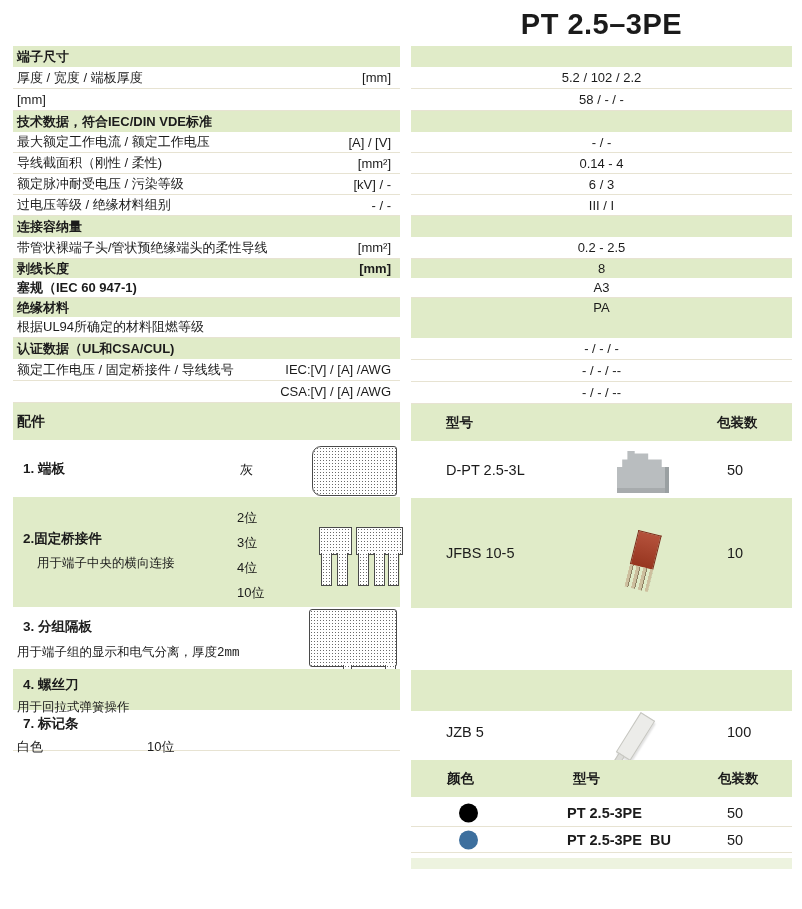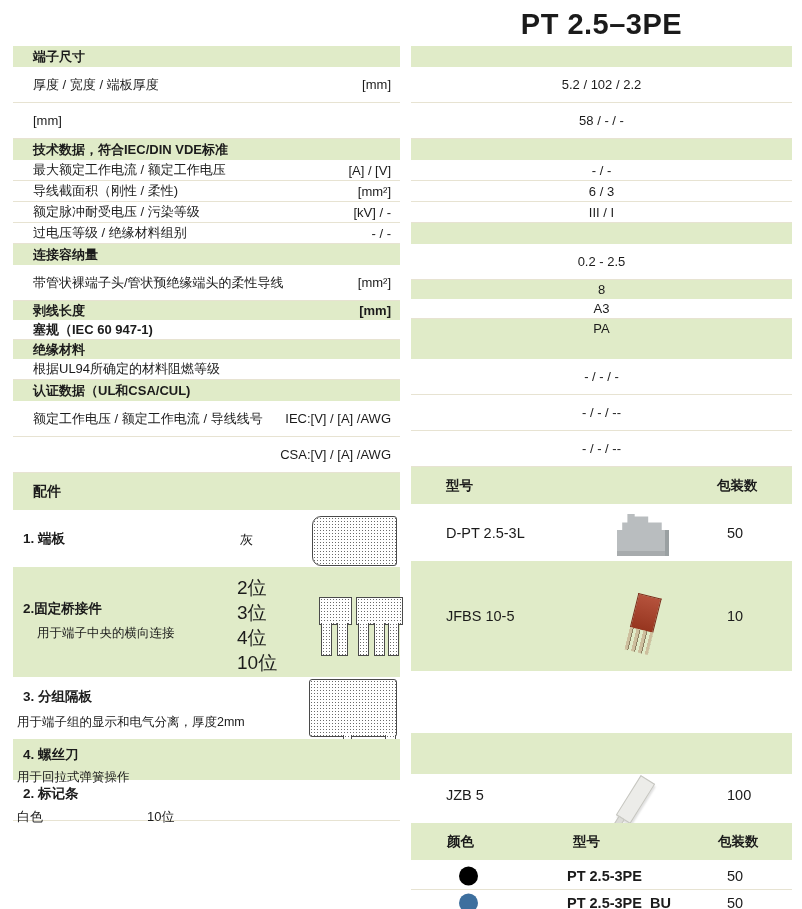--- a/index.html
+++ b/index.html
@@ -14,35 +14,35 @@
     overflow:hidden;
   }
   .title{
     position:absolute;top:8px;left:411px;width:381px;margin:0;
     text-align:center;font-size:29px;font-weight:bold;letter-spacing:.5px;
   }
   .col{position:absolute;top:46px;}
   .col-left{left:13px;width:387px;}
   .col-right{left:411px;width:381px;}
   .r{box-sizing:border-box;display:flex;align-items:center;font-size:13px;}
-  .rl{justify-content:space-between;padding:0 9px 0 20px;}
+  .rl{justify-content:space-between;padding:0 9px 0 4px;}
   .rr{justify-content:center;}
   .sec{background:var(--green);font-weight:bold;}
   .g{background:var(--green);}
   .b{font-weight:bold;}
   .w{border-bottom:1px solid var(--sep);}
-  .h19{height:19px}.h20{height:20px}.h21{height:21px}.h22{height:36px}
+  .h19{height:19px}.h20{height:20px}.h21{height:21px}.h22{height:22px}
   .h37{height:37px}.h57{height:57px}.h110{height:110px}.h70{height:62px}
   .h48{height:41px}.h27{height:27px}.h26{height:26px}.h8{height:8px}.h11{height:11px}
   .unit{white-space:pre;}
   .acc{box-sizing:border-box;position:relative;}
   .acc-title{position:absolute;left:10px;font-weight:bold;font-size:13.5px;}
   .acc-desc{position:absolute;left:4px;font-size:12.5px;}
   .acc-mid{position:absolute;font-size:13px;}
-  .sizes{position:absolute;left:224px;top:8px;font-size:19px;line-height:25px;}
+  .sizes{position:absolute;left:224px;top:8px;font-size:13px;line-height:25px;}
   .sizes span{display:block;}
   
   .draw{
     position:absolute;border:1px solid #4a4a4a;background-color:#fff;
     background-image:radial-gradient(#6a6a6a 0.55px,rgba(0,0,0,0) 0.65px);
     background-size:3px 3px;
   }
   .draw-endplate{left:299px;top:6px;width:83px;height:48px;border-radius:9px 3px 3px 9px;}
   .bridge{position:absolute;top:30px;}
   .bridge .bar{position:relative;height:26px;border:1px solid #4a4a4a;background-image:radial-gradient(#6a6a6a 0.55px,rgba(0,0,0,0) 0.65px);background-size:3px 3px;background-color:#fff;}
@@ -133,21 +133,21 @@
   <div class="r rl h19 g b">
       <span class="lbl">绝缘材料</span>
     </div>
   <div class="r rl h21 w">
       <span class="lbl">根据UL94所确定的材料阻燃等级</span>
     </div>
   <div class="r rl h21 sec">
       <span>认证数据（UL和CSA/CUL)</span>
     </div>
   <div class="r rl h22 w">
-      <span class="lbl">额定工作电压 / 额定工作电流 / 导线线号</span>
+      <span class="lbl">额定工作电压 / 固定桥接件 / 导线线号</span>
       <span class="unit">IEC:[V] / [A] /AWG</span>
     </div>
   <div class="r rl h22 w">
       <span class="lbl"></span>
       <span class="unit">CSA:[V] / [A] /AWG</span>
     </div>
 
   <div class="r rl h37 sec" style="font-size:14px;">
       <span>配件</span>
     </div>
@@ -175,51 +175,54 @@
     <div class="bridge bridge-b">
       <div class="bar"></div>
       <div class="leg l1"></div>
       <div class="leg l2"></div>
       <div class="leg l3"></div>
     </div>
   </div>
 
   <div class="acc h70">
     <span class="acc-title" style="top:11px;">3. 分组隔板</span>
-    <span class="acc-desc" style="top:37px;">用于端子组的显示和电气分离，厚度2mm</span>
+    <span class="acc-desc" style="top:37px;font-family:Liberation Mono, monospace;">用于端子组的显示和电气分离，厚度2mm</span>
     <div class="draw draw-partition"></div>
     <div class="foot foot-a"></div>
     <div class="foot foot-b"></div>
   </div>
 
   <div class="acc h48 g">
     <span class="acc-title" style="top:7px;">4. 螺丝刀</span>
     <span class="acc-desc" style="top:30px;font-family:Liberation Mono, monospace;">用于回拉式弹簧操作</span>
   </div>
 
   <div class="acc h48 w">
-    <span class="acc-title" style="top:5px;">2. 标记条</span>
+    <span class="acc-title" style="top:5px;">7. 标记条</span>
     <span class="acc-mid" style="left:4px;top:28px;">白色</span>
     <span class="acc-mid" style="left:134px;top:28px;">10位</span>
   </div>
 
 </div>
 
 <div class="col col-right">
 
   <div class="r rr h21 sec"></div>
   <div class="r rr h22 w">
       <span>5.2 / 102 / 2.2</span>
     </div>
   <div class="r rr h22 w">
       <span>58 / - / -</span>
     </div>
   <div class="r rr h21 sec"></div>
   <div class="r rr h21 w">
       <span>- / -</span>
+    </div>
+  <div class="r rr h21 w">
+      <span>0.14 - 4</span>
     </div>
   <div class="r rr h21 w">
       <span>6 / 3</span>
     </div>
   <div class="r rr h21 w">
       <span>III / I</span>
     </div>
   <div class="r rr h21 sec"></div>
   <div class="r rr h22 w">
       <span>0.2 - 2.5</span>

